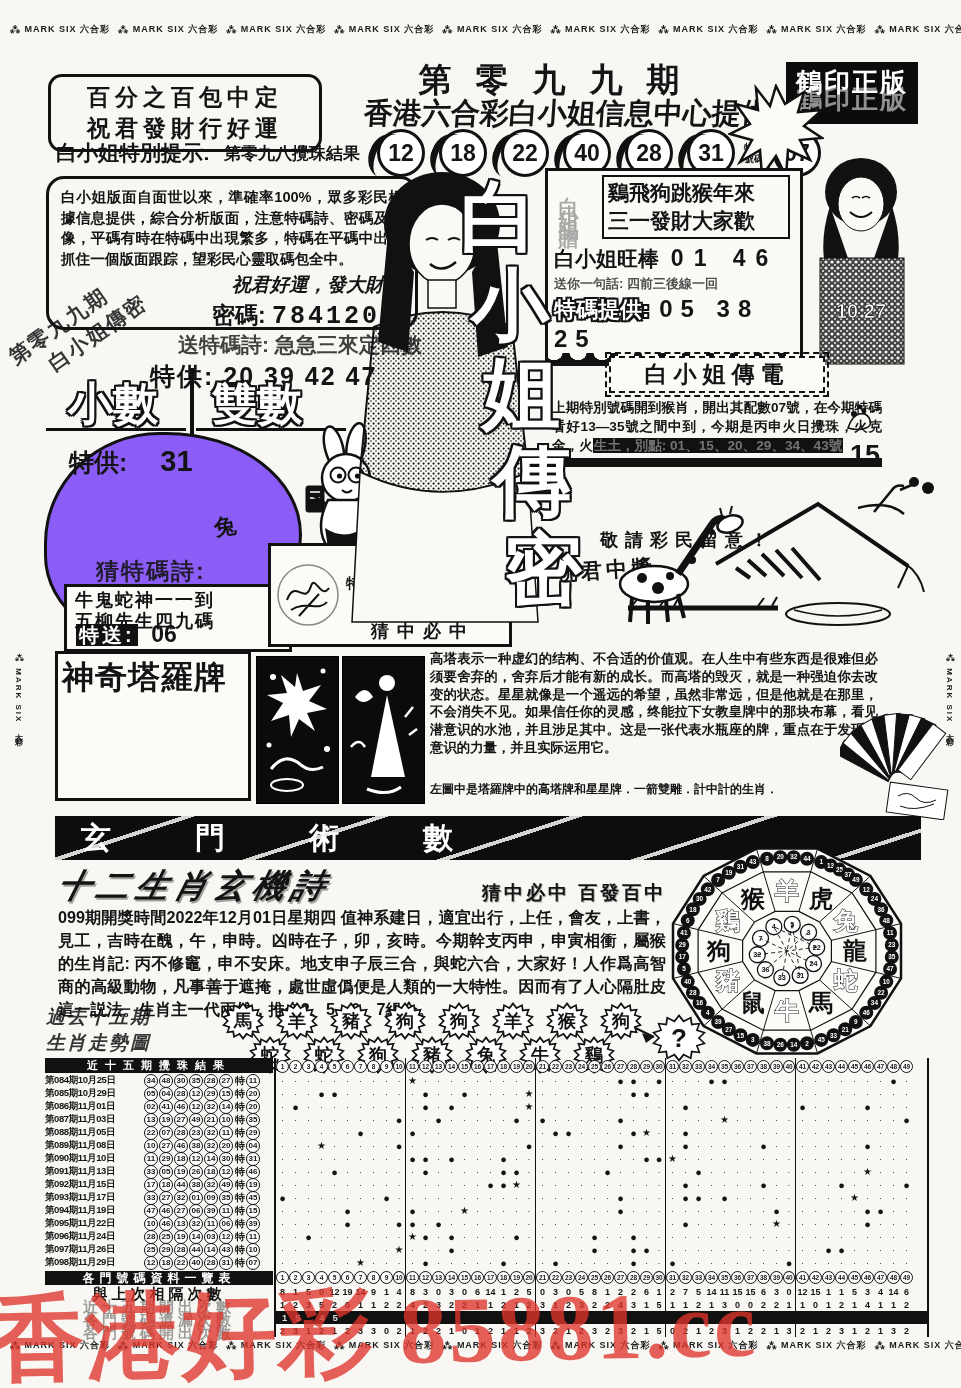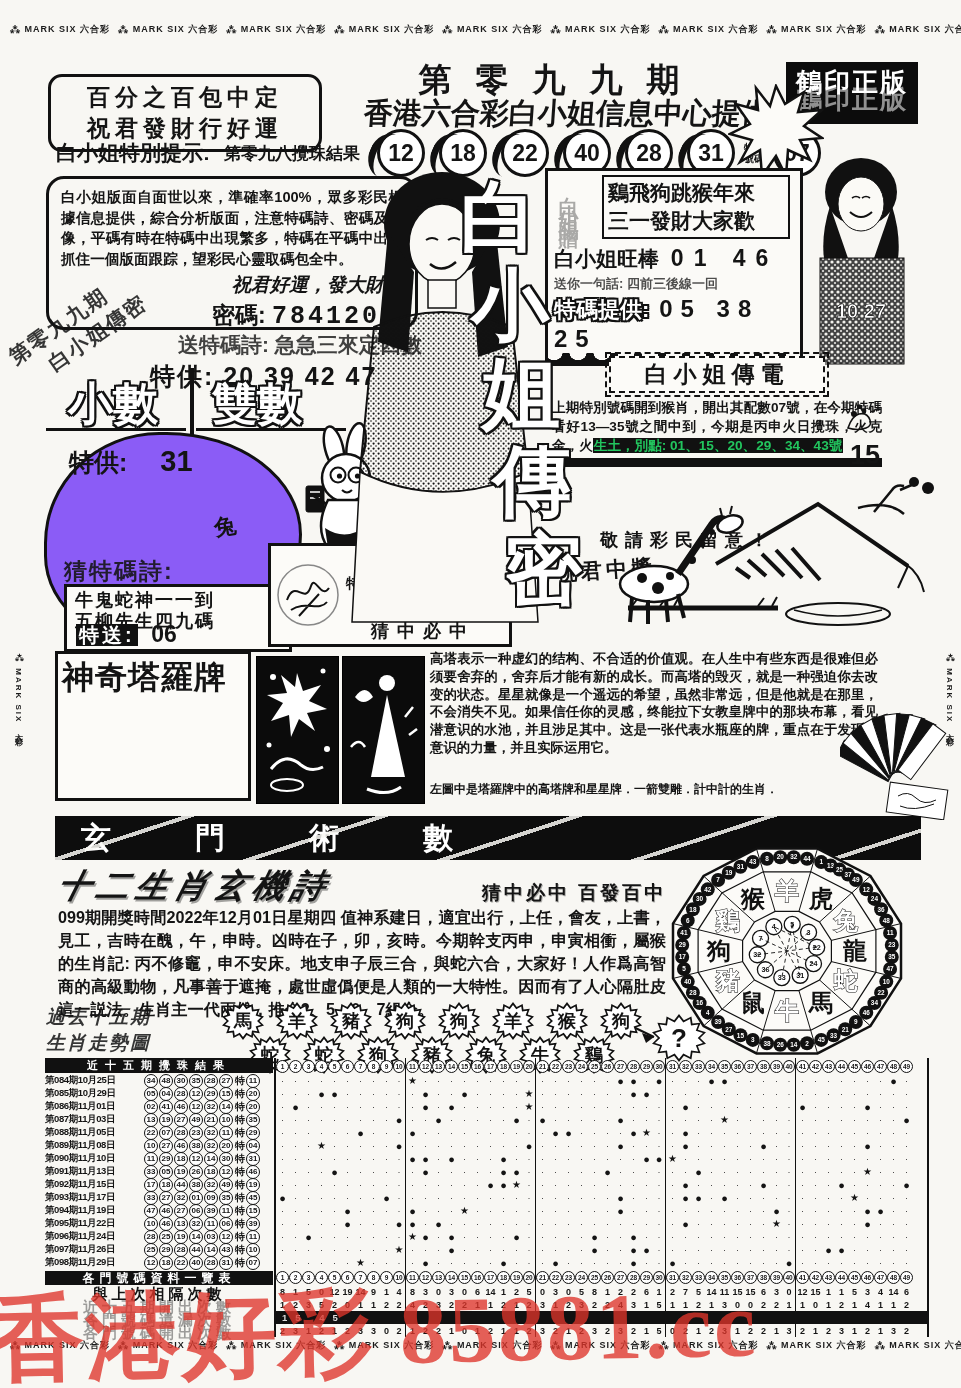--- a/index.html
+++ b/index.html
@@ -52,21 +52,21 @@
   #panel-rule1{left:46px;top:428px;width:140px;height:3px;background:#111;}
   #panel-rule2{left:196px;top:428px;width:150px;height:3px;background:#111;}
   #bubble{left:44px;top:432px;width:258px;height:220px;border:3.5px solid #111;border-radius:46% 54% 50% 50%/52% 48% 55% 45%;
           padding:10px 16px 6px 22px;box-sizing:border-box;background:#8b5cf6;}
   #bubble-top{font-size:25px;font-weight:900;}
   #bubble-top b{font-size:29px;margin-left:26px;}
   #bubble-text{font-size:16.5px;font-weight:700;line-height:1.35;margin-top:4px;}
   .tail{position:absolute;border:3px solid #111;border-radius:50%;background:#fbfaf7;}
   #rabbit-char{left:214px;top:512px;font-size:22px;font-weight:900;transform:rotate(-10deg);}
   
-  #poem-title{left:64px;top:556px;font-size:23px;font-weight:900;letter-spacing:2px;}
+  #poem-title{left:96px;top:556px;font-size:23px;font-weight:900;letter-spacing:2px;}
   #poem-box{left:64px;top:584px;width:228px;height:68px;border:3px solid #111;padding:3px 8px;box-sizing:border-box;background:#fcfbf8;}
   .poem-line{font-size:18px;font-weight:900;letter-spacing:2px;line-height:21px;}
   #poem-send{font-size:20px;font-weight:900;margin-top:-1px;}
   #poem-send em{font-style:normal;background:#111;color:#fff;padding:0 3px;letter-spacing:3px;}
   #poem-send b{font-size:23px;margin-left:8px;}
   
   #sign-box{left:268px;top:543px;width:244px;height:104px;border:3px solid #111;background:#fcfbf8;display:flex;align-items:center;padding:4px;box-sizing:border-box;}
   #sign-right{flex:1;text-align:center;}
   #sign-code{display:inline-block;background:#111;color:#fff;font-size:19px;font-weight:900;letter-spacing:5px;padding:1px 8px;}
   #sign-poem{font-size:14.5px;font-weight:900;margin-top:2px;}
@@ -83,21 +83,21 @@
   #gift-sp{margin-top:2px;font-size:21px;font-weight:900;}
   #gift-sp .outline{font-size:22px;}
   #gift-sp b{font-size:24px;letter-spacing:8px;margin-left:4px;}
   #gift-wave{position:absolute;left:0;right:0;bottom:0;height:16px;background:#111;
      -webkit-mask:radial-gradient(12px 10px at 12px 0,#0000 70%,#000 72%) -6px 6px/24px 16px repeat-x;}
   
   #tele-box{left:552px;top:356px;width:330px;height:168px;}
   #tele-title{margin:0 auto;width:212px;border:2px dashed #111;outline:2px dashed #111;outline-offset:2px;
               text-align:center;font-size:23px;font-weight:900;letter-spacing:6px;padding:1px 0;background:#fcfbf8;}
   #tele-body{font-size:13.6px;font-weight:700;line-height:1.38;margin-top:6px;text-align:justify;}
-  #tele-body .hl{background:#111;color:#22c55e;padding:0 1px;}
+  #tele-body .hl{background:#111;color:#737373;padding:0 1px;}
   #tele-bar{height:9px;background:#111;margin-top:3px;}
   #tele-notice{left:600px;top:528px;font-size:18px;font-weight:900;letter-spacing:7px;}
   #tele-wish{left:556px;top:556px;font-size:21px;font-weight:900;transform:rotate(-4deg);letter-spacing:4px;}
   #side-15{left:850px;top:440px;font-size:27px;font-weight:700;}
   
   #tarot-box{left:55px;top:651px;width:196px;height:150px;border:3px solid #111;box-sizing:border-box;background:#fcfbf8;}
   #tarot-title{font-size:32px;font-weight:900;letter-spacing:1px;padding:2px 4px;}
   .tarot-card{position:absolute;top:656px;width:81px;height:146px;background:#0b0b0b;border:1px solid #000;}
   #tarot-text{left:430px;top:650px;width:448px;height:128px;font-size:13.4px;line-height:1.33;font-weight:600;text-align:justify;}
   #tarot-caption{left:430px;top:781px;width:448px;font-size:12px;font-weight:800;}

